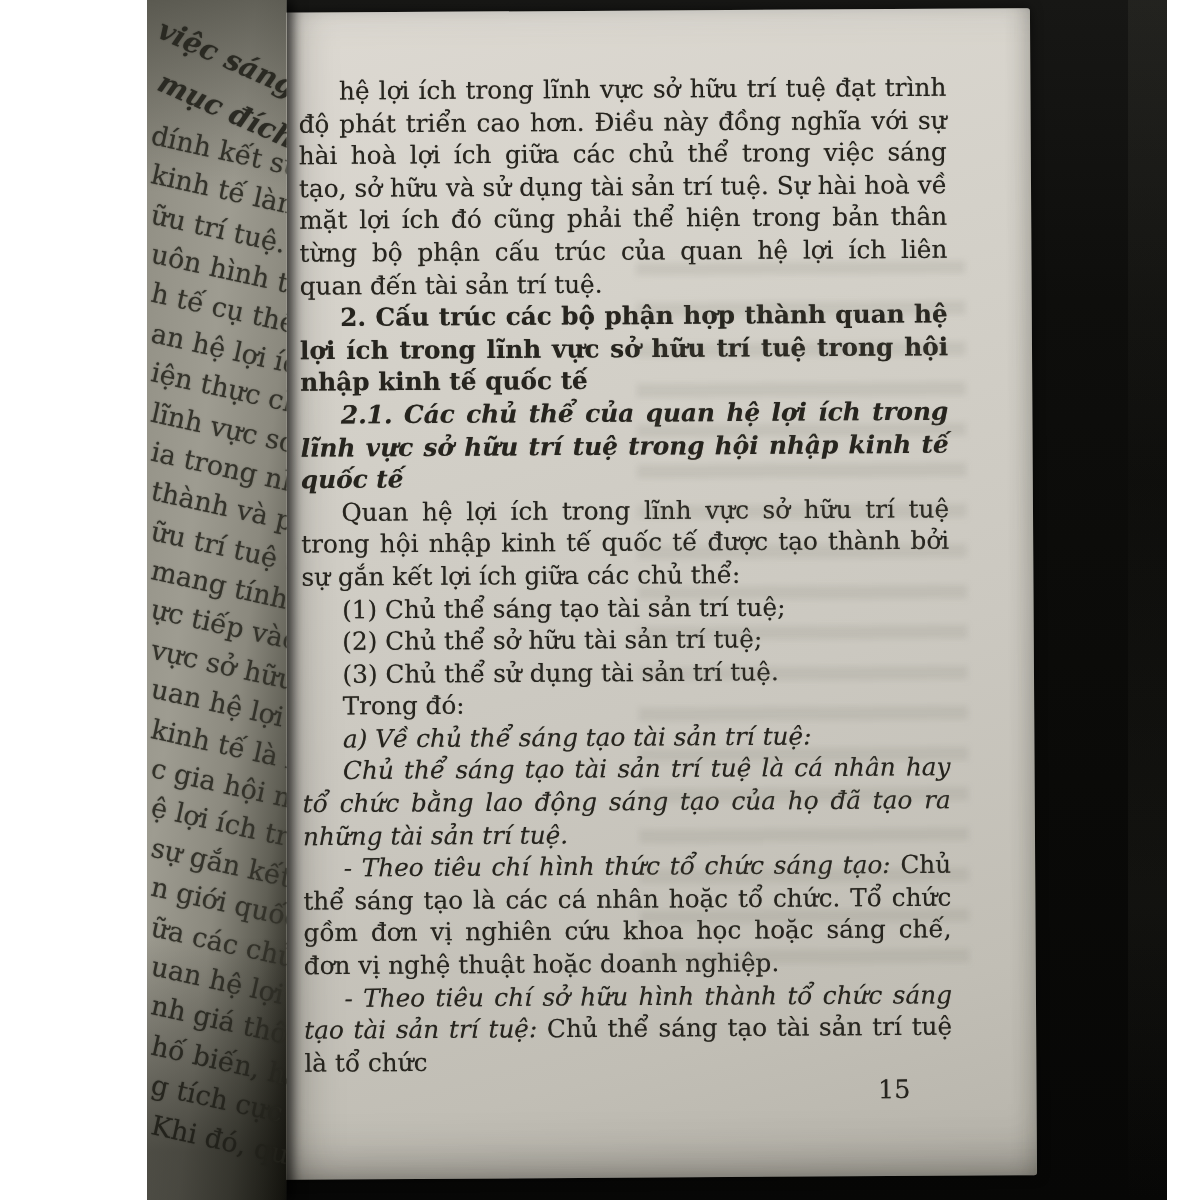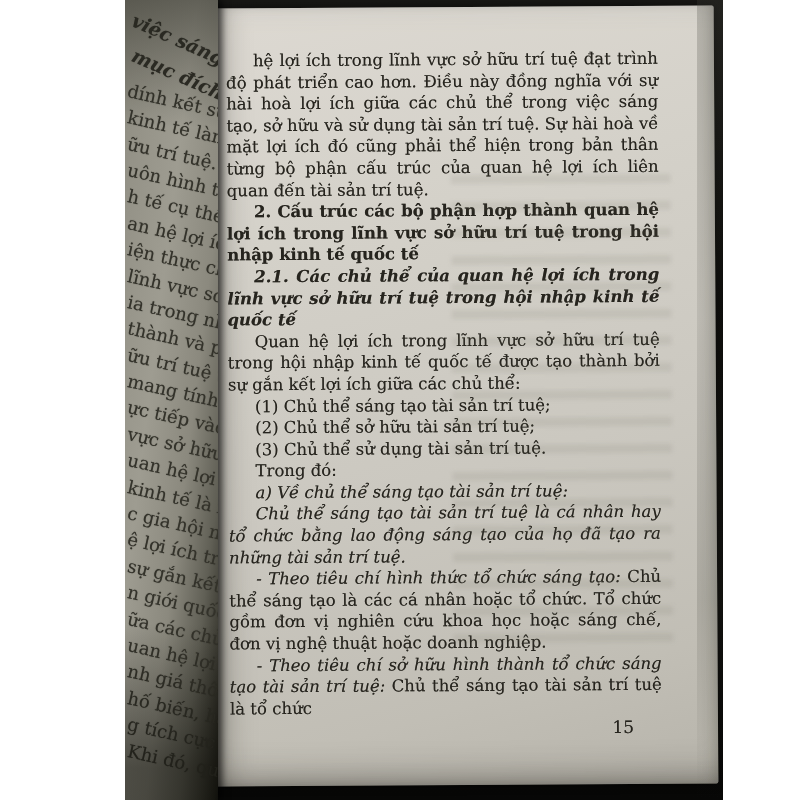--- a/index.html
+++ b/index.html
@@ -4,24 +4,23 @@
 <style>
   html,body{margin:0;padding:0;}
   body{
     width:800px;height:800px;background:#ffffff;
     font-family:"DejaVu Serif","Liberation Serif",serif;
   }
   .canvas{position:relative;width:800px;height:800px;background:#ffffff;overflow:hidden;}
 
   
   .photo{
-    position:absolute;left:98px;top:0;width:598px;height:800px;overflow:hidden;
+    position:absolute;left:98px;top:0;width:680px;height:800px;overflow:hidden;
     background:linear-gradient(180deg,#171715 0%,#0e0e0c 25%,#0a0a08 65%,#070706 100%);
     filter:blur(0.2px);
-    margin-left:27px;
   }
   
   .photo::after{
     content:"";position:absolute;right:0;top:0;width:26px;height:100%;
     background:linear-gradient(180deg,rgba(70,70,62,.25),rgba(35,35,30,.1) 40%,rgba(60,60,52,.18) 75%,rgba(0,0,0,0));
     pointer-events:none;
   }
 
   
   .main-page{

